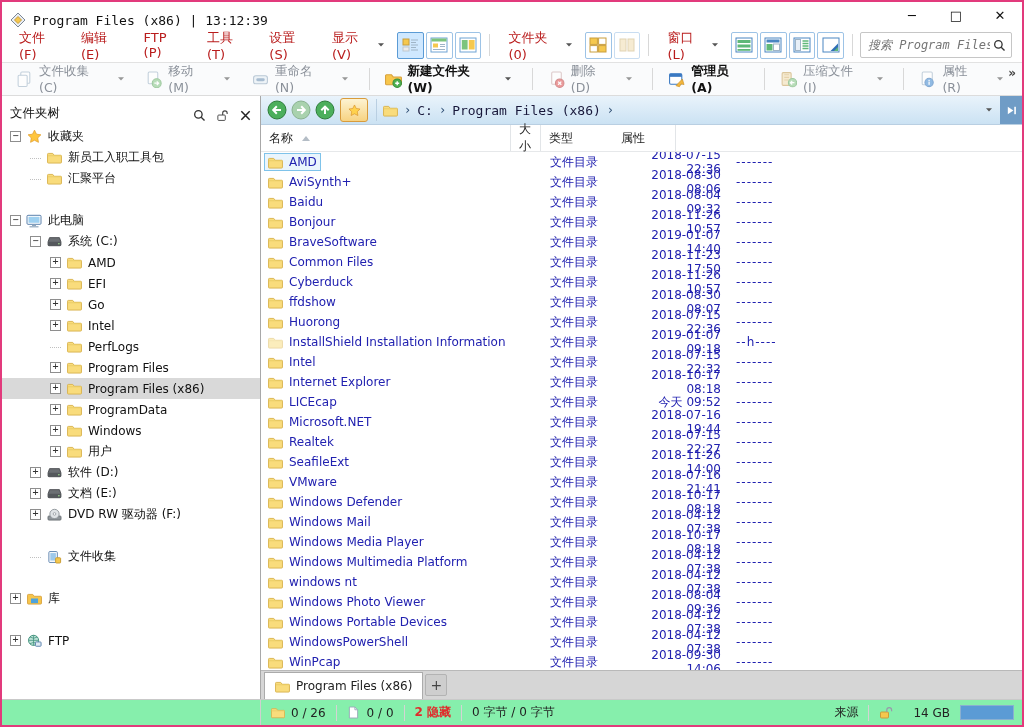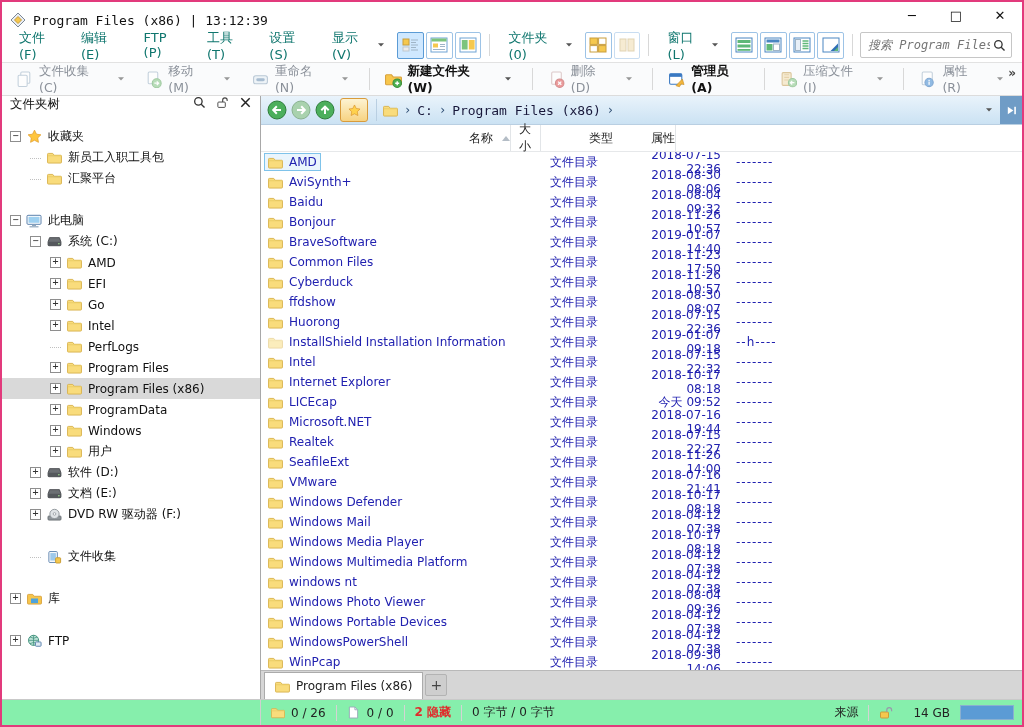--- a/index.html
+++ b/index.html
@@ -16,21 +16,21 @@
 
   
   .titlebar{height:26px;display:flex;align-items:flex-end;padding-left:8px;flex:none;}
   .titlebar .ic{width:16px;height:16px;margin-right:7px;}
   .title-text{font-family:"DejaVu Sans Mono",monospace;font-size:13px;color:#111;}
   .win-controls{margin-left:auto;display:flex;height:100%;}
   .win-btn{width:44px;display:flex;align-items:center;justify-content:center;font-size:13px;color:#111;cursor:default;}
 
   
   .menubar{height:34px;display:flex;align-items:center;border-bottom:1px solid #e2e2e2;padding:0 6px;flex:none;}
-  .menu-item{display:flex;align-items:center;gap:5px;padding:0 11px;font-size:13px;color:#0f766e;height:26px;}
+  .menu-item{display:flex;align-items:center;gap:5px;padding:0 11px;font-size:13px;color:#b91c1c;height:26px;}
   .mb-sep,.tb-sep{width:1px;height:22px;background:#d8d8d8;margin:0 7px;flex:none;}
   .icon-btn{width:27px;height:25px;border:1px solid transparent;border-radius:2px;display:flex;align-items:center;justify-content:center;margin:0 1px;background:transparent;}
   .icon-btn.framed{border-color:#9dc3e6;background:#fff;}
   .icon-btn.selected{border-color:#5b9bd5;background:#cfe8ff;}
   .icon-btn.disabled{opacity:.55;}
   .searchbox{margin-left:auto;margin-right:4px;width:140px;height:24px;border:1px solid #c6c6c6;border-radius:2px;display:flex;align-items:center;background:#fff;padding:0 5px;}
   .searchbox input{border:none;outline:none;flex:1;min-width:0;font-family:"DejaVu Sans Mono",monospace;font-style:italic;font-size:12px;color:#555;background:transparent;}
   .searchbox .ic{width:14px;height:14px;}
 
   
@@ -39,21 +39,21 @@
   .tool-btn .ic{width:17px;height:17px;}
   .tool-btn.off{color:#8a9099;}
   .tool-btn.off .ic{opacity:.6;}
   .tool-btn.on{font-weight:600;}
   .caret{width:8px;height:6px;display:inline-flex;}
   .overflow{position:absolute;right:6px;top:3px;font-size:12px;font-weight:bold;color:#444;}
 
   
   .content{flex:1;display:flex;min-height:0;}
   .sidebar{width:258px;flex:none;border-right:1px solid #a8a8a8;display:flex;flex-direction:column;background:#fff;}
-  .side-head{height:26px;display:flex;align-items:flex-start;padding:0 8px;font-size:12.5px;color:#111;flex:none;}
+  .side-head{height:26px;display:flex;align-items:flex-end;padding:0 8px;font-size:12.5px;color:#111;flex:none;}
   .side-head .sh-icons{margin-left:auto;display:flex;gap:10px;align-items:center;}
   .side-head .ic{width:13px;height:13px;}
   .tree{flex:1;overflow:hidden;padding-top:4px;}
   .tree-item{height:21px;display:flex;align-items:center;font-size:12px;color:#111;white-space:nowrap;}
   .tree-item.selected{background:var(--selection-gray);}
   .toggle{width:11px;height:11px;box-sizing:border-box;border:1px solid #8e8e8e;background:#fff;font-size:10px;line-height:8px;text-align:center;color:#333;margin-right:5px;flex:none;font-family:"DejaVu Sans Mono",monospace;}
   .toggle.empty{border:none;background:transparent;border-bottom:1px dotted #c0c0c0;height:1px;margin-top:1px;}
   .tree-item .ic{width:16px;height:15px;margin-right:6px;}
   .tree-spacer{height:21px;}
 
@@ -68,21 +68,21 @@
   .bc-sep-line{width:1px;height:22px;background:#b9cfe2;margin:0 3px;}
   .breadcrumb{display:flex;align-items:center;gap:6px;font-family:"DejaVu Sans Mono",monospace;font-size:13px;color:#17173a;}
   .breadcrumb .ic{width:15px;height:13px;}
   .bc-chev{color:#2d4d72;font-size:12px;}
   .addr-right{margin-left:auto;display:flex;align-items:center;height:100%;}
   .addr-caret{width:22px;display:flex;justify-content:center;}
   .expand-btn{width:22px;height:100%;background:#6F9CC6;display:flex;align-items:center;justify-content:center;}
   .expand-btn svg{width:13px;height:13px;}
 
   .col-headers{height:26px;flex:none;display:flex;align-items:center;border-bottom:1px solid #e6e8ea;font-size:12px;color:#222;}
-  .col-h{box-sizing:border-box;height:100%;display:flex;align-items:center;padding-left:8px;justify-content:flex-end;}
+  .col-h{box-sizing:border-box;height:100%;display:flex;align-items:center;padding-left:8px;}
   .col-h.r{justify-content:flex-end;padding-right:7px;}
   .col-h.bordered{border-right:1px solid #e2e5e8;}
   .sort-asc{width:0;height:0;border-left:4px solid transparent;border-right:4px solid transparent;border-bottom:5px solid #b4bdc6;margin-left:9px;}
   .ch-0{width:250px;} .ch-1{width:30px;} .ch-2{width:72px;} .ch-3{width:115px;} .ch-4{width:63px;}
 
   .filelist{flex:1;overflow:hidden;}
   .row{height:20px;display:flex;align-items:center;font-size:12px;color:var(--list-text);}
   .c-name{width:250px;box-sizing:border-box;display:flex;align-items:center;padding-left:3px;overflow:hidden;}
   .name-box{display:inline-flex;align-items:center;border:1px solid transparent;padding:0 3px;height:18px;box-sizing:border-box;white-space:nowrap;}
   .name-box.focused{border-color:var(--focus-border);background:var(--focus-bg);}

